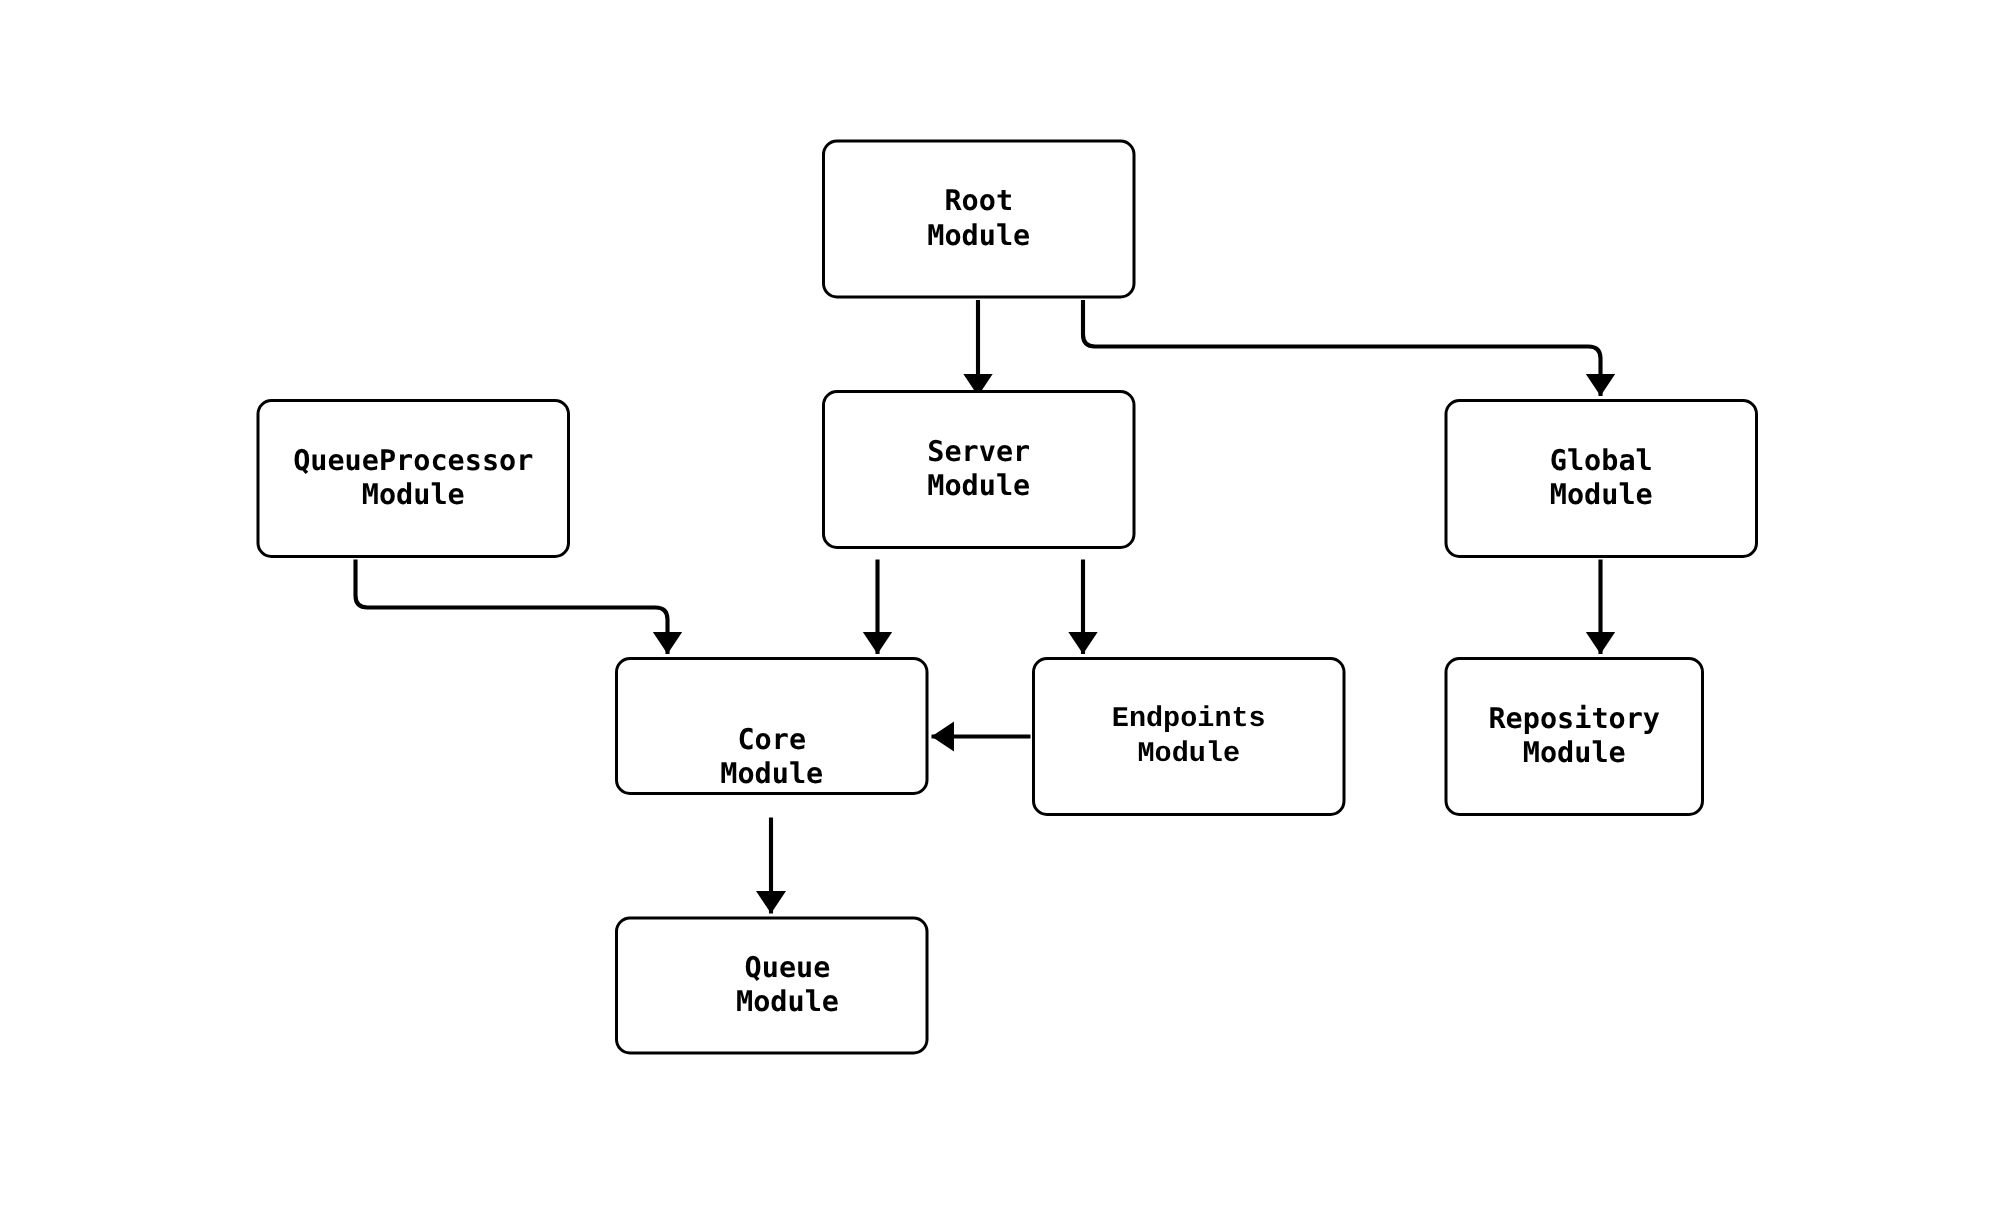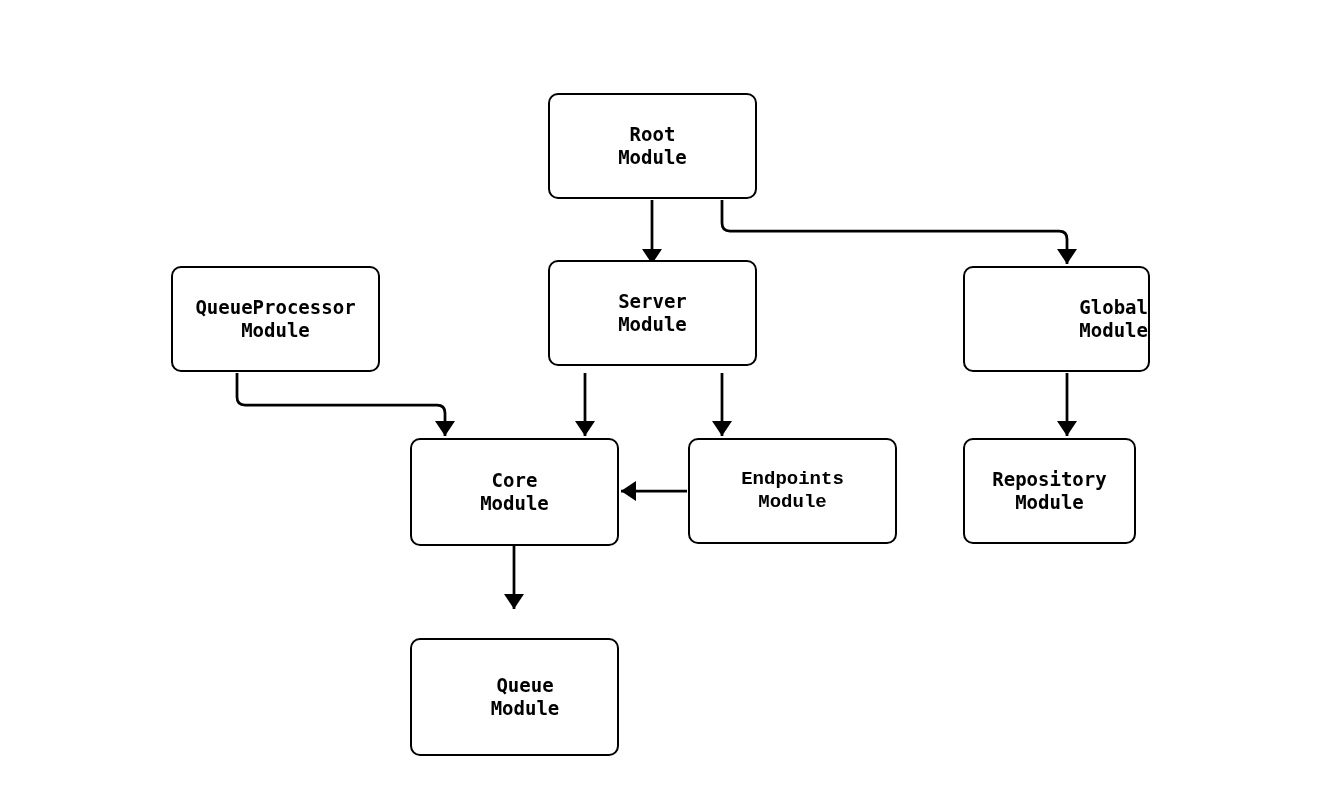--- a/index.html
+++ b/index.html
@@ -71,34 +71,34 @@
         <span class="node-line">Module</span>
       </div>
       <div class="node" style="left: 133px; top: 266px; width: 209px; height: 106px; margin-left: 38px;">
         <span class="node-line">QueueProcessor</span>
         <span class="node-line">Module</span>
       </div>
       <div class="node" style="left: 548px; top: 260px; width: 209px; height: 106px;">
         <span class="node-line">Server</span>
         <span class="node-line">Module</span>
       </div>
-      <div class="node" style="left: 963px; top: 266px; width: 187px; height: 106px; align-items: flex-end;">
+      <div class="node" style="left: 963px; top: 266px; width: 209px; height: 106px;">
         <span class="node-line">Global</span>
         <span class="node-line">Module</span>
       </div>
-      <div class="node" style="left: 410px; top: 438px; width: 209px; height: 108px;">
+      <div class="node" style="left: 410px; top: 438px; width: 209px; height: 92px; justify-content: flex-end;">
         <span class="node-line">Core</span>
         <span class="node-line">Module</span>
       </div>
       <div class="node" style="left: 688px; top: 438px; width: 209px; height: 106px; font-family: Liberation Mono, monospace;">
         <span class="node-line">Endpoints</span>
         <span class="node-line">Module</span>
       </div>
       <div class="node" style="left: 963px; top: 438px; width: 173px; height: 106px;">
         <span class="node-line">Repository</span>
         <span class="node-line">Module</span>
       </div>
-      <div class="node" style="left: 410px; top: 638px; width: 209px; height: 118px; padding-left: 21px;">
+      <div class="node" style="left: 410px; top: 611px; width: 209px; height: 92px; padding-left: 21px;">
         <span class="node-line">Queue</span>
         <span class="node-line">Module</span>
       </div>
     </div>
 </div>
 
 </body></html>

